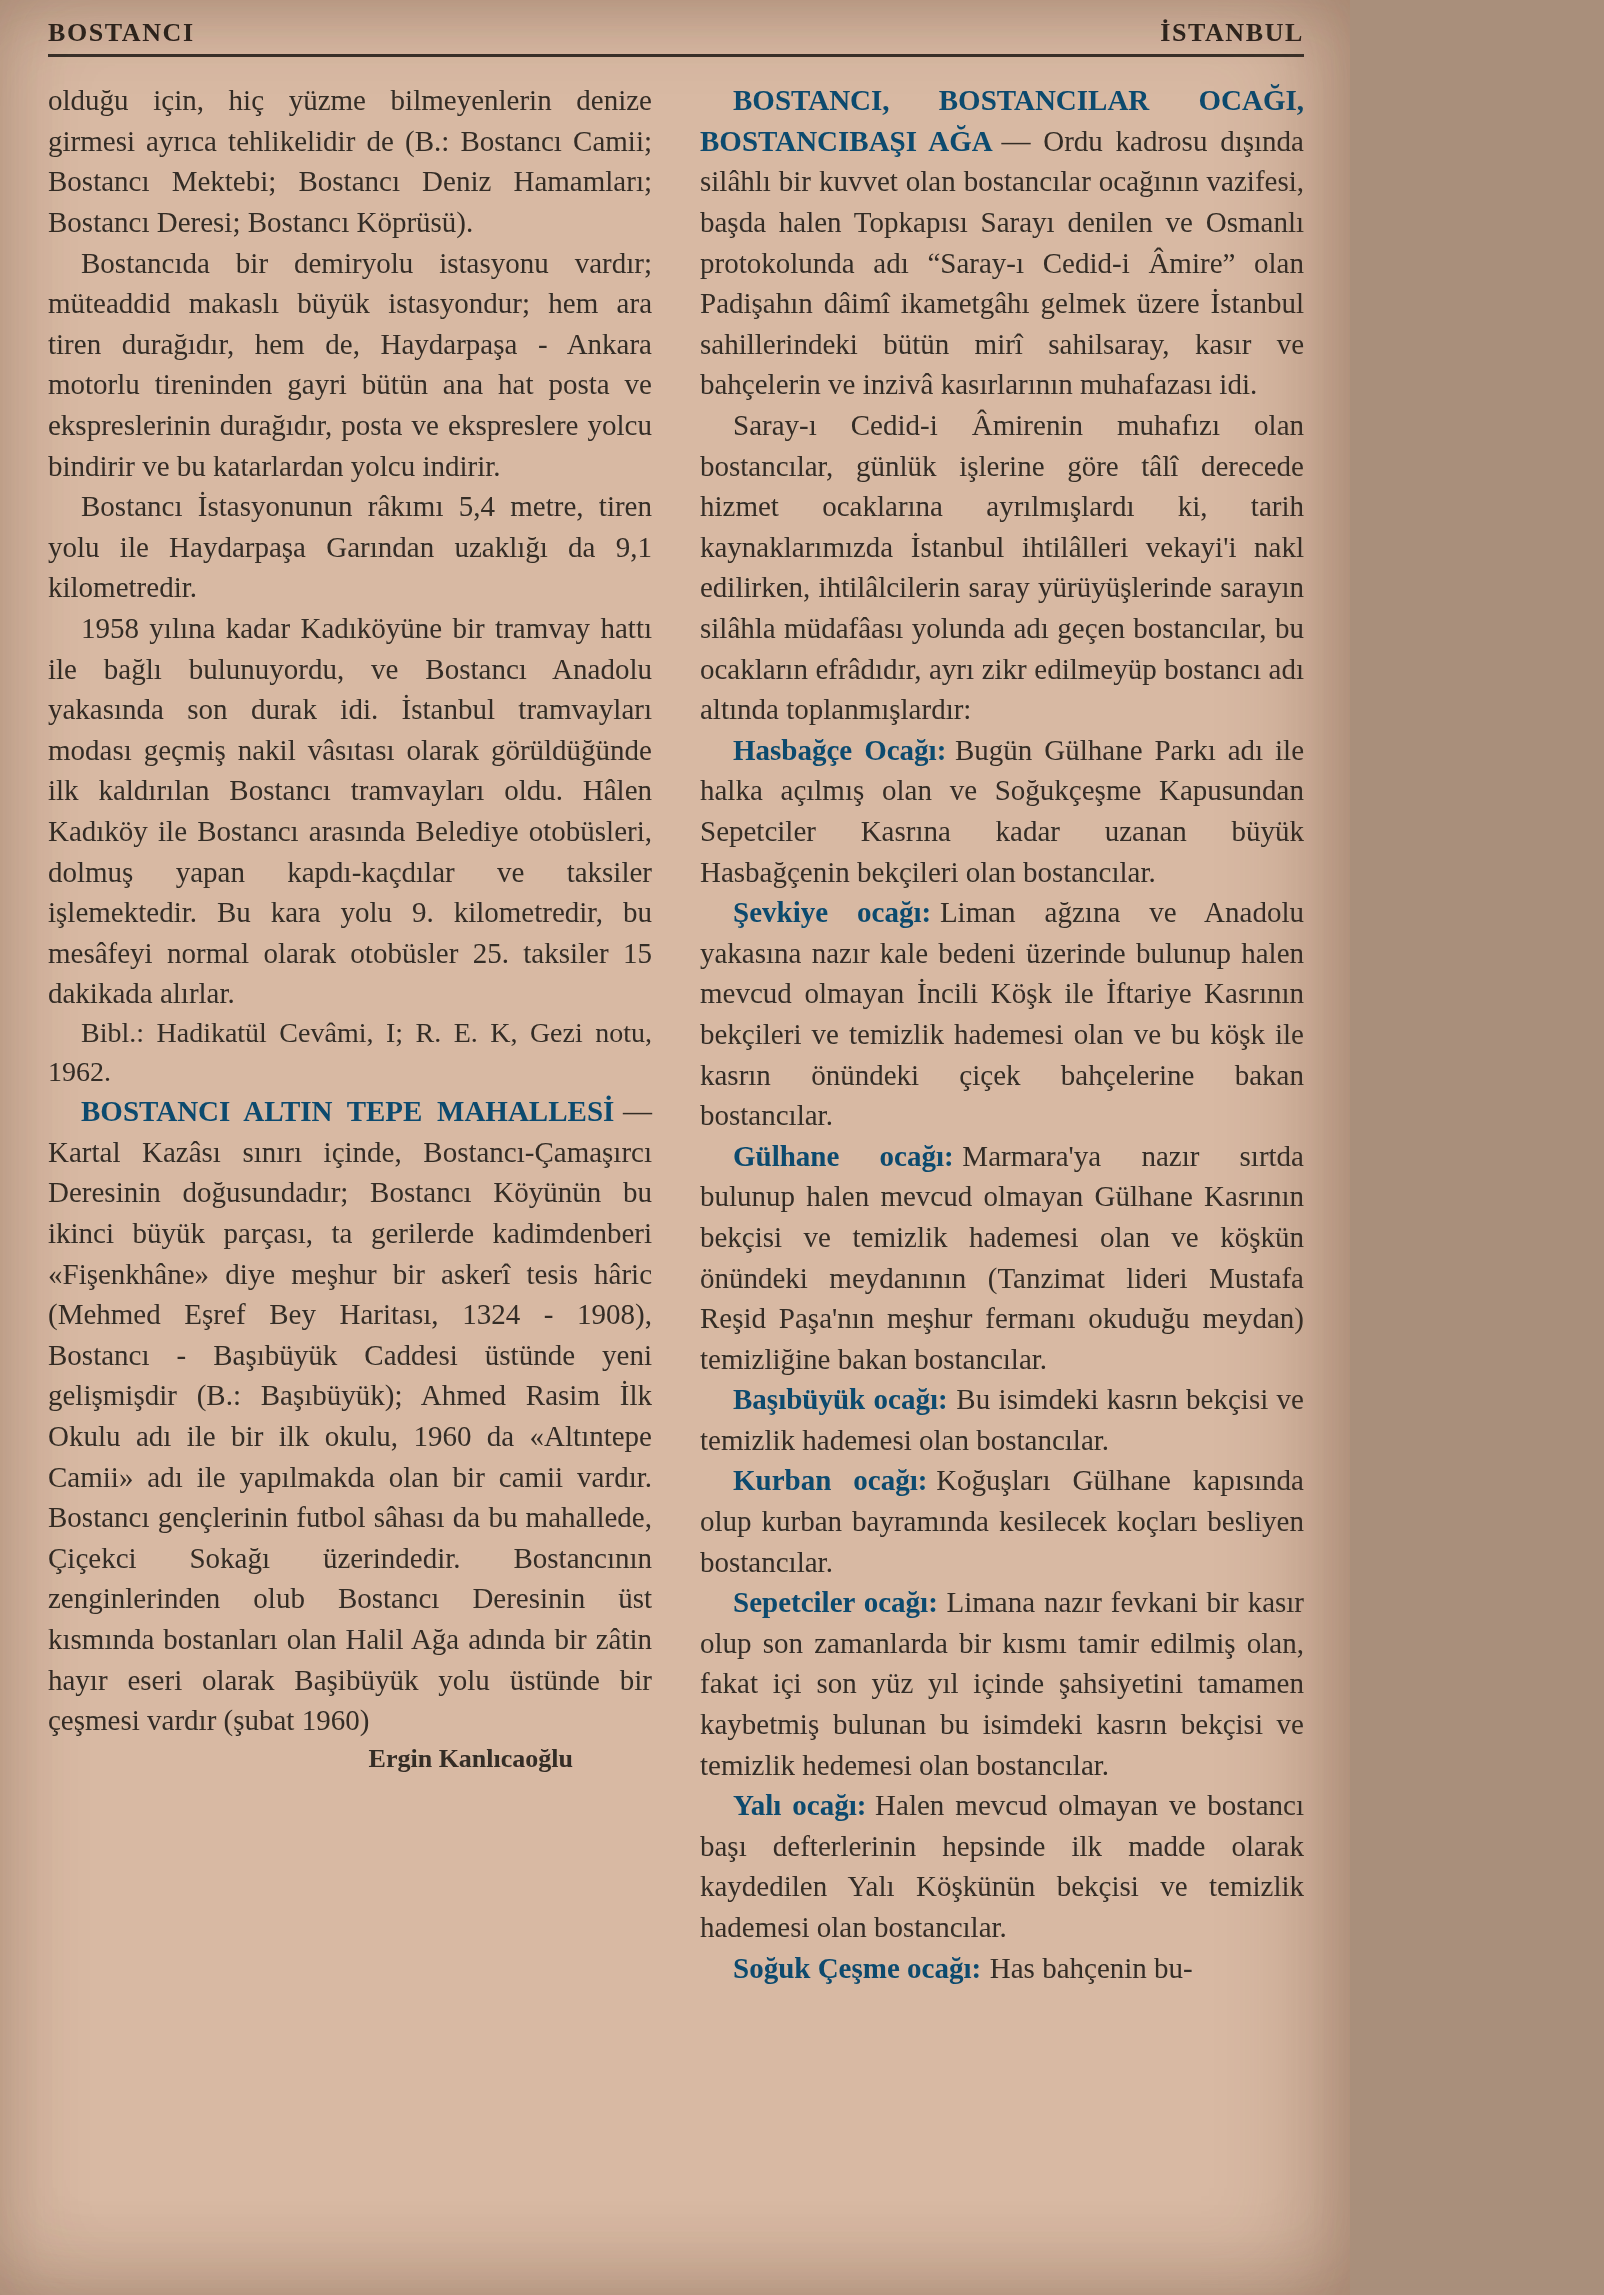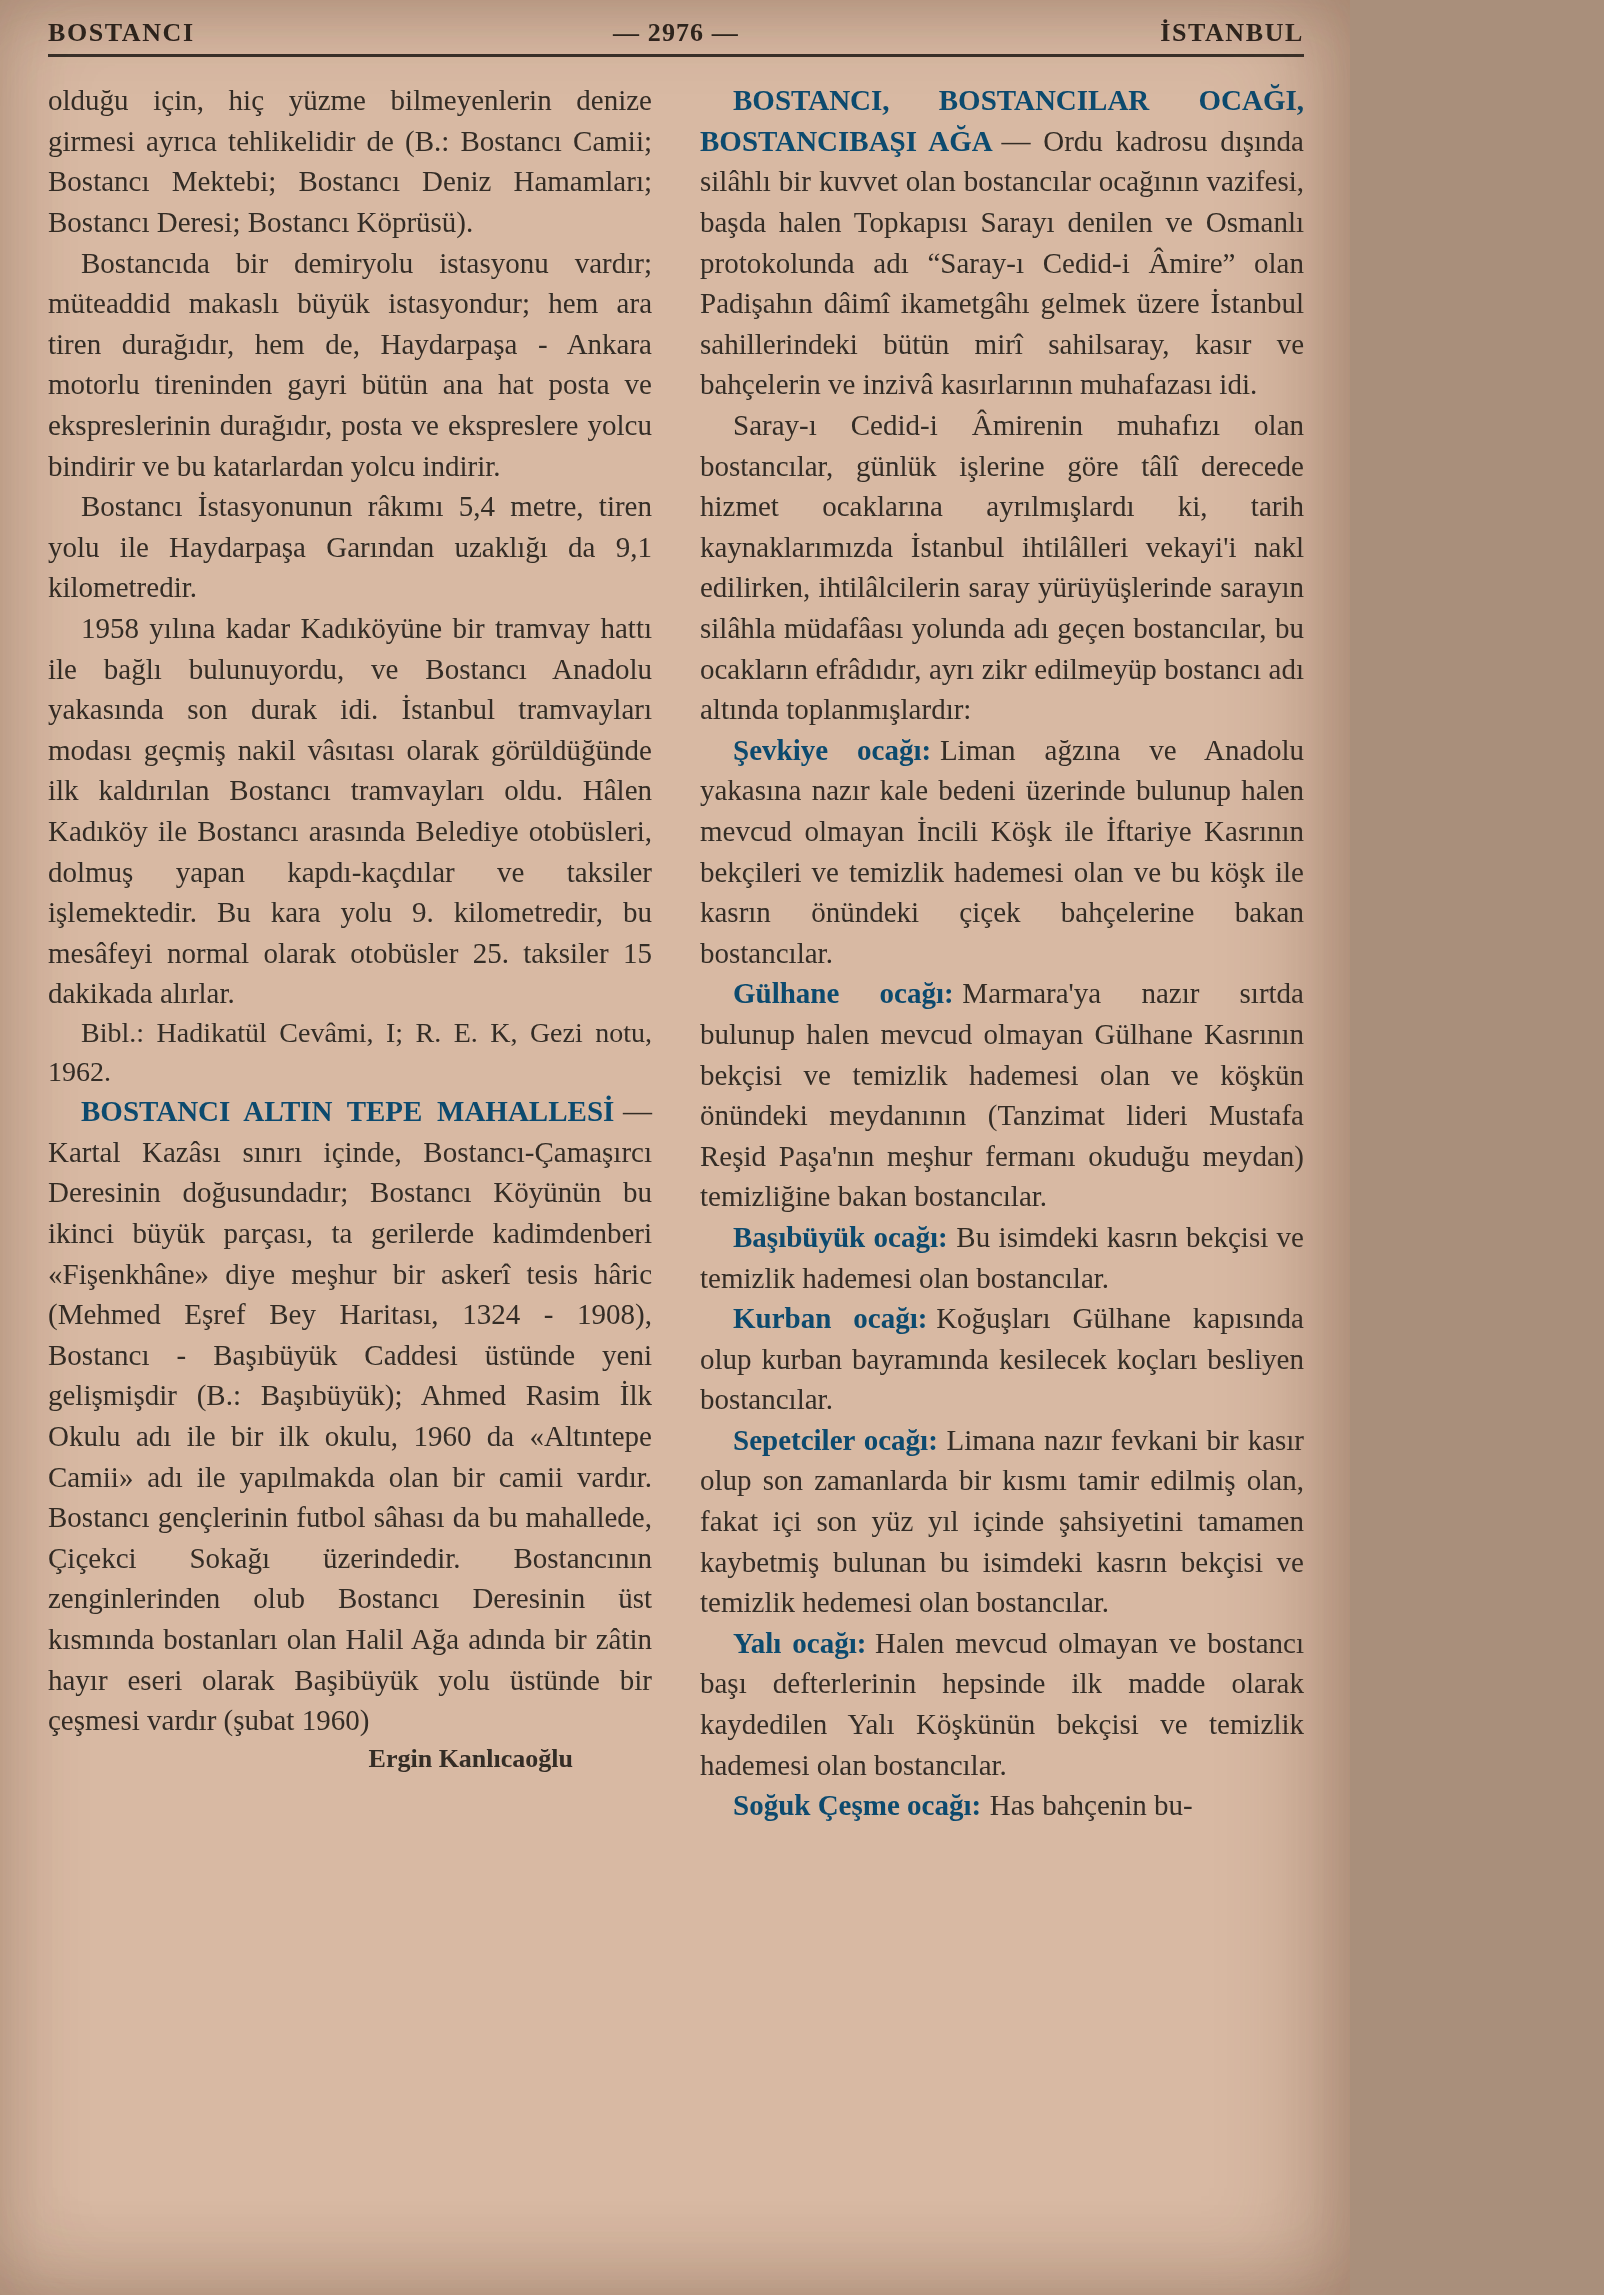--- a/index.html
+++ b/index.html
@@ -75,41 +75,41 @@
     font-size: 26px;
   }
 </style>
 </head>
 <body>
 
 <div class="page">
 
   <div class="header">
     <span class="h-left">BOSTANCI</span>
-    <span class="h-center">— 2976 —</span>
     <span class="h-right">İSTANBUL</span>
   </div>
 
   <div class="rule"></div>
 
   <div class="columns">
 
     <div class="col">
       <p class="para cont"><b class="lead"></b><span>olduğu için, hiç yüzme bilmeyenlerin denize girmesi ayrıca tehlikelidir de (B.: Bostancı Camii; Bostancı Mektebi; Bostancı Deniz Hamamları; Bostancı Deresi; Bostancı Köprüsü).</span></p>
       <p class="para"><b class="lead"></b><span>Bostancıda bir demiryolu istasyonu vardır; müteaddid makaslı büyük istasyondur; hem ara tiren durağıdır, hem de, Haydarpaşa - Ankara motorlu tireninden gayri bütün ana hat posta ve ekspreslerinin durağıdır, posta ve ekspreslere yolcu bindirir ve bu katarlardan yolcu indirir.</span></p>
       <p class="para"><b class="lead"></b><span>Bostancı İstasyonunun râkımı 5,4 metre, tiren yolu ile Haydarpaşa Garından uzaklığı da 9,1 kilometredir.</span></p>
       <p class="para"><b class="lead"></b><span>1958 yılına kadar Kadıköyüne bir tramvay hattı ile bağlı bulunuyordu, ve Bostancı Anadolu yakasında son durak idi. İstanbul tramvayları modası geçmiş nakil vâsıtası olarak görüldüğünde ilk kaldırılan Bostancı tramvayları oldu. Hâlen Kadıköy ile Bostancı arasında Belediye otobüsleri, dolmuş yapan kapdı-kaçdılar ve taksiler işlemektedir. Bu kara yolu 9. kilometredir, bu mesâfeyi normal olarak otobüsler 25. taksiler 15 dakikada alırlar.</span></p>
       <p class="para bibl"><b class="lead"></b><span>Bibl.: Hadikatül Cevâmi, I; R. E. K, Gezi notu, 1962.</span></p>
       <p class="para"><b class="lead">BOSTANCI ALTIN TEPE MAHALLESİ</b><span>— Kartal Kazâsı sınırı içinde, Bostancı-Çamaşırcı Deresinin doğusundadır; Bostancı Köyünün bu ikinci büyük parçası, ta gerilerde kadimdenberi «Fişenkhâne» diye meşhur bir askerî tesis hâric (Mehmed Eşref Bey Haritası, 1324 - 1908), Bostancı - Başıbüyük Caddesi üstünde yeni gelişmişdir (B.: Başıbüyük); Ahmed Rasim İlk Okulu adı ile bir ilk okulu, 1960 da «Altıntepe Camii» adı ile yapılmakda olan bir camii vardır. Bostancı gençlerinin futbol sâhası da bu mahallede, Çiçekci Sokağı üzerindedir. Bostancının zenginlerinden olub Bostancı Deresinin üst kısmında bostanları olan Halil Ağa adında bir zâtin hayır eseri olarak Başibüyük yolu üstünde bir çeşmesi vardır (şubat 1960)</span></p>
       <p class="signature">Ergin Kanlıcaoğlu</p>
     </div>
 
     <div class="col">
       <p class="para"><b class="lead">BOSTANCI, BOSTANCILAR OCAĞI, BOSTANCIBAŞI AĞA</b><span>— Ordu kadrosu dışında silâhlı bir kuvvet olan bostancılar ocağının vazifesi, başda halen Topkapısı Sarayı denilen ve Osmanlı protokolunda adı “Saray-ı Cedid-i Âmire” olan Padişahın dâimî ikametgâhı gelmek üzere İstanbul sahillerindeki bütün mirî sahilsaray, kasır ve bahçelerin ve inzivâ kasırlarının muhafazası idi.</span></p>
       <p class="para"><b class="lead"></b><span>Saray-ı Cedid-i Âmirenin muhafızı olan bostancılar, günlük işlerine göre tâlî derecede hizmet ocaklarına ayrılmışlardı ki, tarih kaynaklarımızda İstanbul ihtilâlleri vekayi'i nakl edilirken, ihtilâlcilerin saray yürüyüşlerinde sarayın silâhla müdafâası yolunda adı geçen bostancılar, bu ocakların efrâdıdır, ayrı zikr edilmeyüp bostancı adı altında toplanmışlardır:</span></p>
+      <p class="para"><b class="lead">Hasbağçe Ocağı:</b><span>Bugün Gülhane Parkı adı ile halka açılmış olan ve Soğukçeşme Kapusundan Sepetciler Kasrına kadar uzanan büyük Hasbağçenin bekçileri olan bostancılar.</span></p>
       <p class="para"><b class="lead">Şevkiye ocağı:</b><span>Liman ağzına ve Anadolu yakasına nazır kale bedeni üzerinde bulunup halen mevcud olmayan İncili Köşk ile İftariye Kasrının bekçileri ve temizlik hademesi olan ve bu köşk ile kasrın önündeki çiçek bahçelerine bakan bostancılar.</span></p>
       <p class="para"><b class="lead">Gülhane ocağı:</b><span>Marmara'ya nazır sırtda bulunup halen mevcud olmayan Gülhane Kasrının bekçisi ve temizlik hademesi olan ve köşkün önündeki meydanının (Tanzimat lideri Mustafa Reşid Paşa'nın meşhur fermanı okuduğu meydan) temizliğine bakan bostancılar.</span></p>
       <p class="para"><b class="lead">Başıbüyük ocağı:</b><span>Bu isimdeki kasrın bekçisi ve temizlik hademesi olan bostancılar.</span></p>
       <p class="para"><b class="lead">Kurban ocağı:</b><span>Koğuşları Gülhane kapısında olup kurban bayramında kesilecek koçları besliyen bostancılar.</span></p>
       <p class="para"><b class="lead">Sepetciler ocağı:</b><span>Limana nazır fevkani bir kasır olup son zamanlarda bir kısmı tamir edilmiş olan, fakat içi son yüz yıl içinde şahsiyetini tamamen kaybetmiş bulunan bu isimdeki kasrın bekçisi ve temizlik hedemesi olan bostancılar.</span></p>
       <p class="para"><b class="lead">Yalı ocağı:</b><span>Halen mevcud olmayan ve bostancı başı defterlerinin hepsinde ilk madde olarak kaydedilen Yalı Köşkünün bekçisi ve temizlik hademesi olan bostancılar.</span></p>
       <p class="para"><b class="lead">Soğuk Çeşme ocağı:</b><span>Has bahçenin bu-</span></p>
     </div>
 
   </div>

